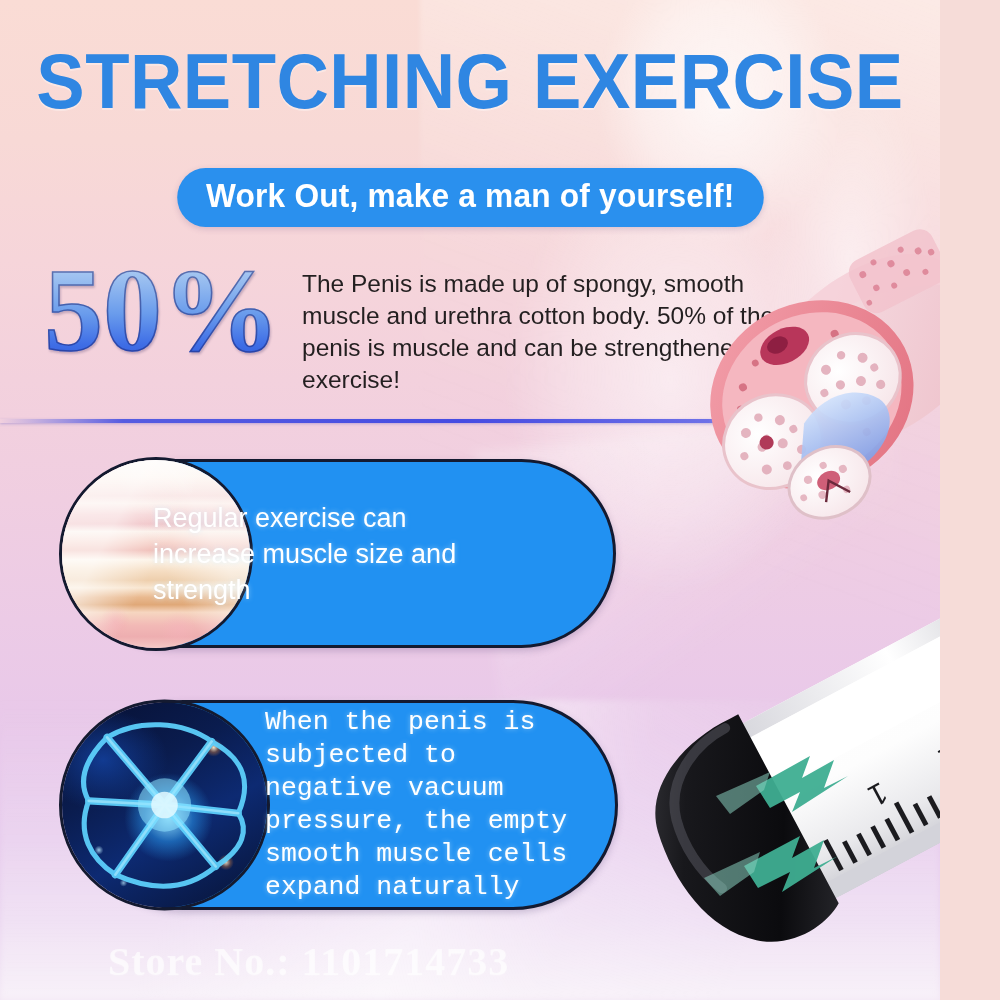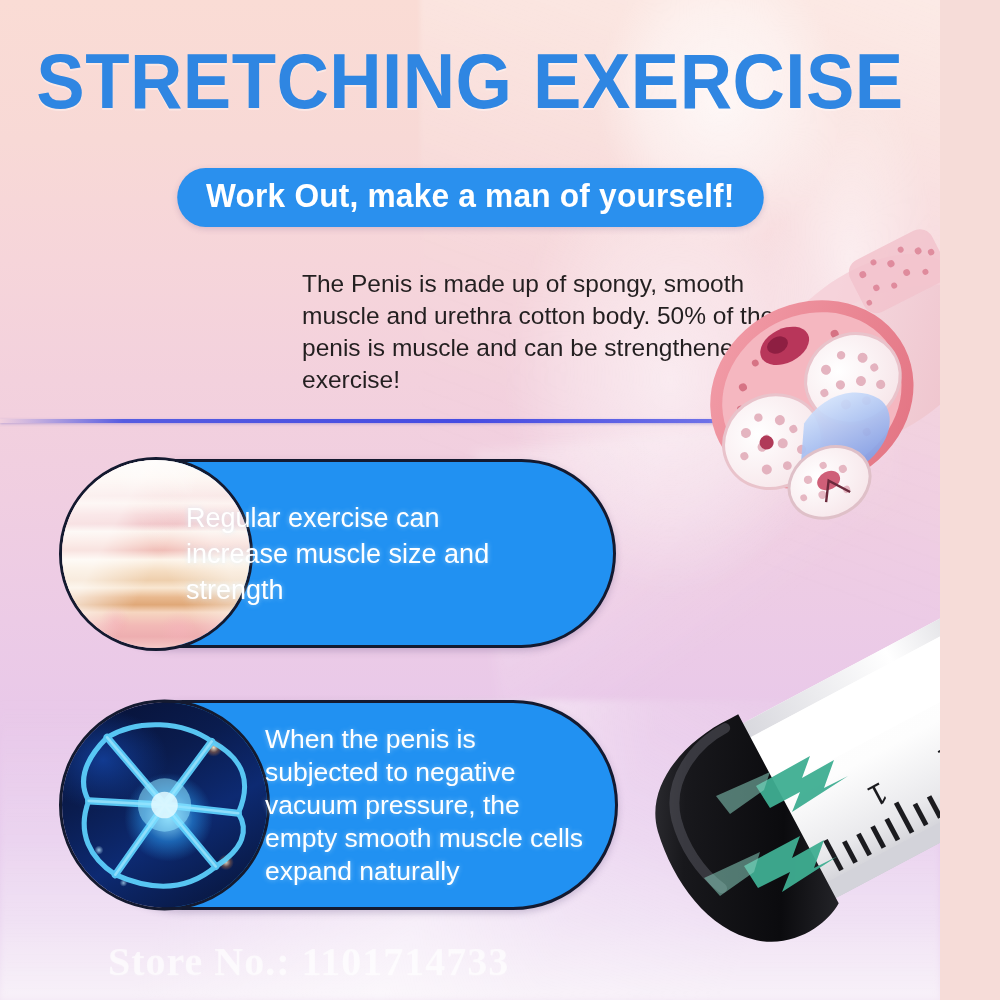--- a/index.html
+++ b/index.html
@@ -97,21 +97,21 @@
   .feature{
     position:absolute;
     border:3px solid #141a30;
     border-radius:999px;
     background:#2191f2;
     box-shadow:0 3px 7px rgba(80,60,110,.25);
     display:flex;align-items:center;
     overflow:visible;
   }
   .feature.one{left:78px;top:459px;width:532px;height:183px;}
-  .feature.two{left:78px;top:700px;width:534px;height:204px;}
+  .feature.two{left:78px;top:700px;width:534px;height:204px;font-family:Liberation Mono, monospace;}
 
   .thumb{
     position:absolute;top:50%;transform:translateY(-50%);
     border-radius:50%;border:3px solid #141a30;
     overflow:hidden;
   }
   .feature.one .thumb{left:-22px;width:188px;height:188px;}
   .feature.two .thumb{left:-22px;width:205px;height:205px;}
 
   
@@ -154,21 +154,21 @@
       radial-gradient(ellipse 90px 70px at 20% 28%, rgba(20,70,170,.75), rgba(6,18,60,0) 72%),
       linear-gradient(150deg,#071033 0%, #0a1c4e 35%, #0d2a72 60%, #071233 100%);
     position:relative;
   }
   .neuron svg{position:absolute;inset:0;width:100%;height:100%;}
 
   .feature-text{
     position:relative;color:#ffffff;font-weight:400;
     text-shadow:0 0 5px rgba(200,235,255,.55);
   }
-  .feature.one .feature-text{margin-left:105px;font-size:27px;line-height:36px;width:320px;}
+  .feature.one .feature-text{margin-left:72px;font-size:27px;line-height:36px;width:320px;}
   .feature.two .feature-text{margin-left:184px;font-size:26.5px;line-height:33px;width:330px;}
 
   
   .anatomy{
     position:absolute;left:700px;top:250px;width:310px;height:340px;
     transform:rotate(-27deg);
   }
   .anatomy svg{width:100%;height:100%;}
 
   
@@ -192,20 +192,21 @@
   <div class="bg-figure"></div>
   <div class="bg-wedge"></div>
   <div class="bg-sheen"></div>
 
   <div class="title">STRETCHING EXERCISE</div>
 
   <div class="subtitle-wrap">
     <div class="subtitle">Work Out, make a man of yourself!</div>
   </div>
 
+  <div class="pct">50%</div>
   <div class="para">The Penis is made up of spongy, smooth muscle and urethra cotton body. 50% of the penis is muscle and can be strengthened by exercise!</div>
 
   <div class="divider"></div>
 
   <div class="feature one">
     <div class="thumb">
       <div class="skin"></div>
     </div>
     <div class="feature-text">Regular exercise can increase muscle size and strength</div>
   </div>

